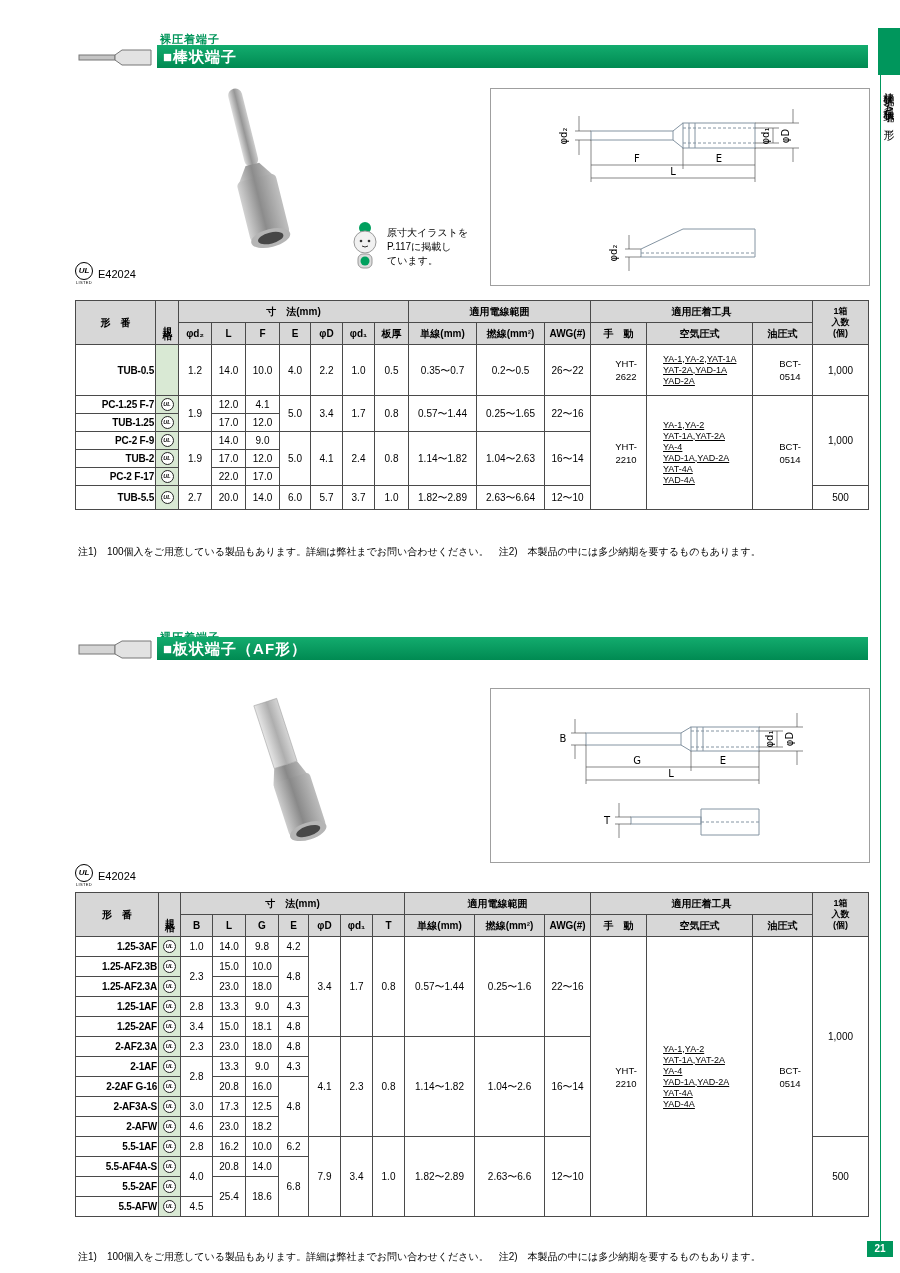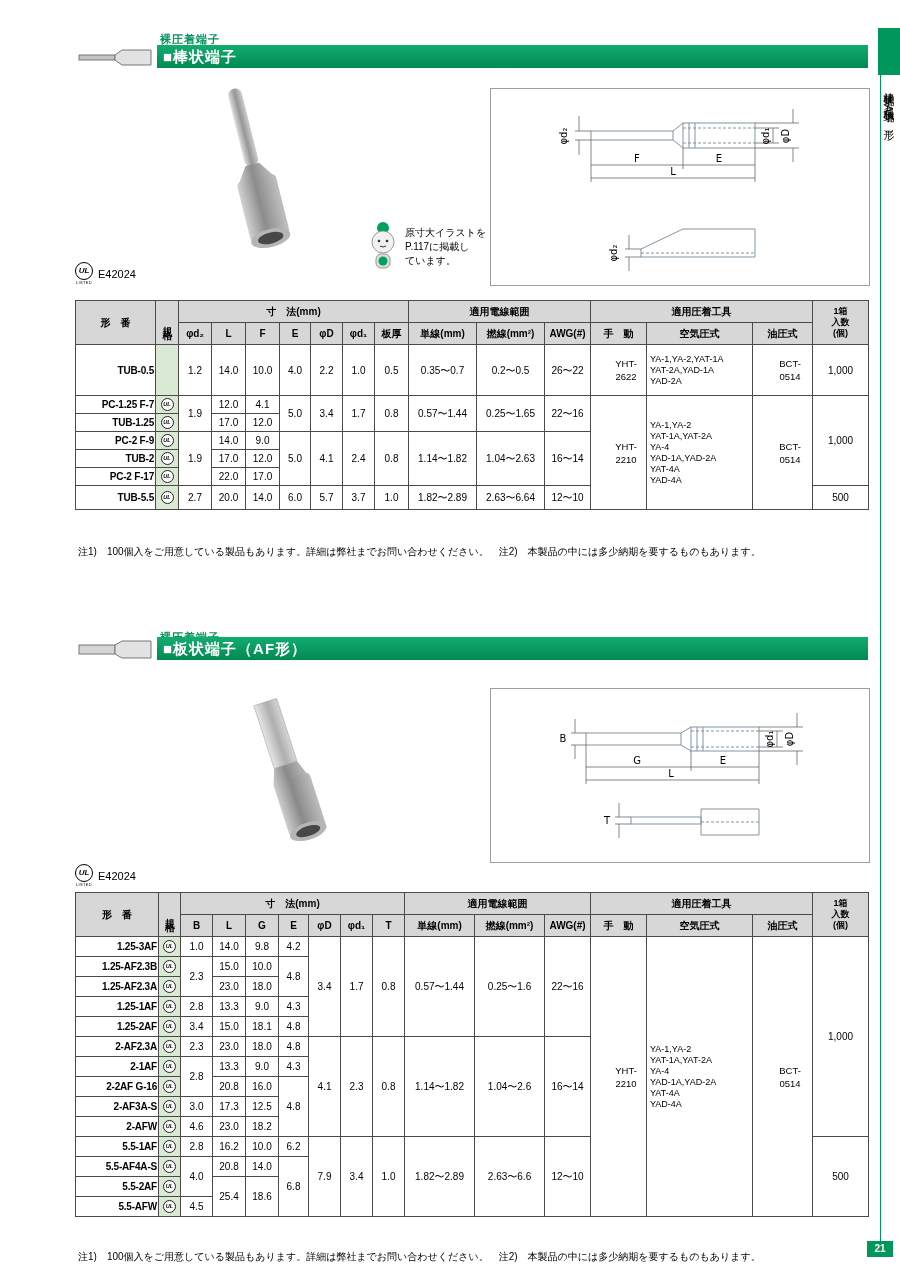--- a/index.html
+++ b/index.html
@@ -23,21 +23,21 @@
   .ul-listed{display:block;font-size:4px;letter-spacing:.3px;text-align:center;}
   .ul-code{font-size:11px;}
 
   .spec-table{position:absolute;left:75px;border-collapse:collapse;table-layout:fixed;width:793px;}
   .spec-table th,.spec-table td{border:1px solid #4a4a4a;font-size:10px;text-align:center;padding:0 1px;}
   .spec-table thead th{background:#d7d7d7;height:21px;font-weight:bold;}
   .spec-table td{background:#fff;height:17px;line-height:13px;}
   #table2 td{height:19px;}
   .spec-table td.model{text-align:right;padding-left:4px;font-weight:bold;letter-spacing:-.2px;white-space:nowrap;}
   .spec-table td.std{background:#d9e9d4;padding:0;}
-  .spec-table td.air{font-size:9px;text-align:left;padding-left:3px;line-height:11px;}
+  .spec-table td.air{font-size:9px;text-align:left;padding-left:16px;line-height:11px;text-decoration:underline;}
   .spec-table td.tool{font-size:9.5px;padding-left:16px;}
   .spec-table tr.tall td{height:50px;}
   .spec-table tr.t7 td{height:23px;}
   .vert{writing-mode:vertical-rl;letter-spacing:4px;font-size:10px;}
   .qty-head div{font-size:9px;line-height:11px;font-weight:bold;}
   .ulb{display:inline-block;width:11px;height:11px;border:1px solid #222;border-radius:50%;font-size:5.5px;font-weight:bold;font-style:italic;line-height:10px;text-align:center;vertical-align:middle;background:#fff;}
 
   .note{position:absolute;left:78px;font-size:10px;margin-top:29px;}
 
   .side-tab{position:absolute;left:878px;top:28px;width:22px;height:47px;background:#00965c;}
@@ -83,21 +83,21 @@
       <g transform="rotate(-14 90 95)">
         <rect x="83" y="6" width="14" height="80" rx="7" fill="url(#pg1)"></rect>
         <path d="M72 100 L83 84 H97 L108 100 Z" fill="url(#pg2)"></path>
         <rect x="70" y="98" width="40" height="62" rx="5" fill="url(#pg2)"></rect>
         <ellipse cx="90" cy="160" rx="20" ry="9" fill="#b5b5b5"></ellipse>
         <ellipse cx="90" cy="160" rx="13" ry="5.5" fill="#474747"></ellipse>
       </g>
     </svg>
   </div>
 
-  <div class="bubble" style="left:366px;top:220px;">
+  <div class="bubble" style="left:348px;top:220px;">
     <svg width="34" height="54" viewBox="0 0 34 54">
       <circle cx="17" cy="8" r="6" fill="#00a05e"></circle>
       <circle cx="17" cy="22" r="11" fill="#f1f1f1" stroke="#999"></circle>
       <circle cx="13" cy="21" r="1.3" fill="#333"></circle>
       <circle cx="21" cy="21" r="1.3" fill="#333"></circle>
       <path d="M14 26 Q17 28 20 26" stroke="#333" fill="none"></path>
       <rect x="10" y="34" width="14" height="14" rx="5" fill="#dcdcdc" stroke="#999"></rect>
       <circle cx="17" cy="41" r="4.5" fill="#00a05e"></circle>
     </svg>
     <div class="bubble-text">

